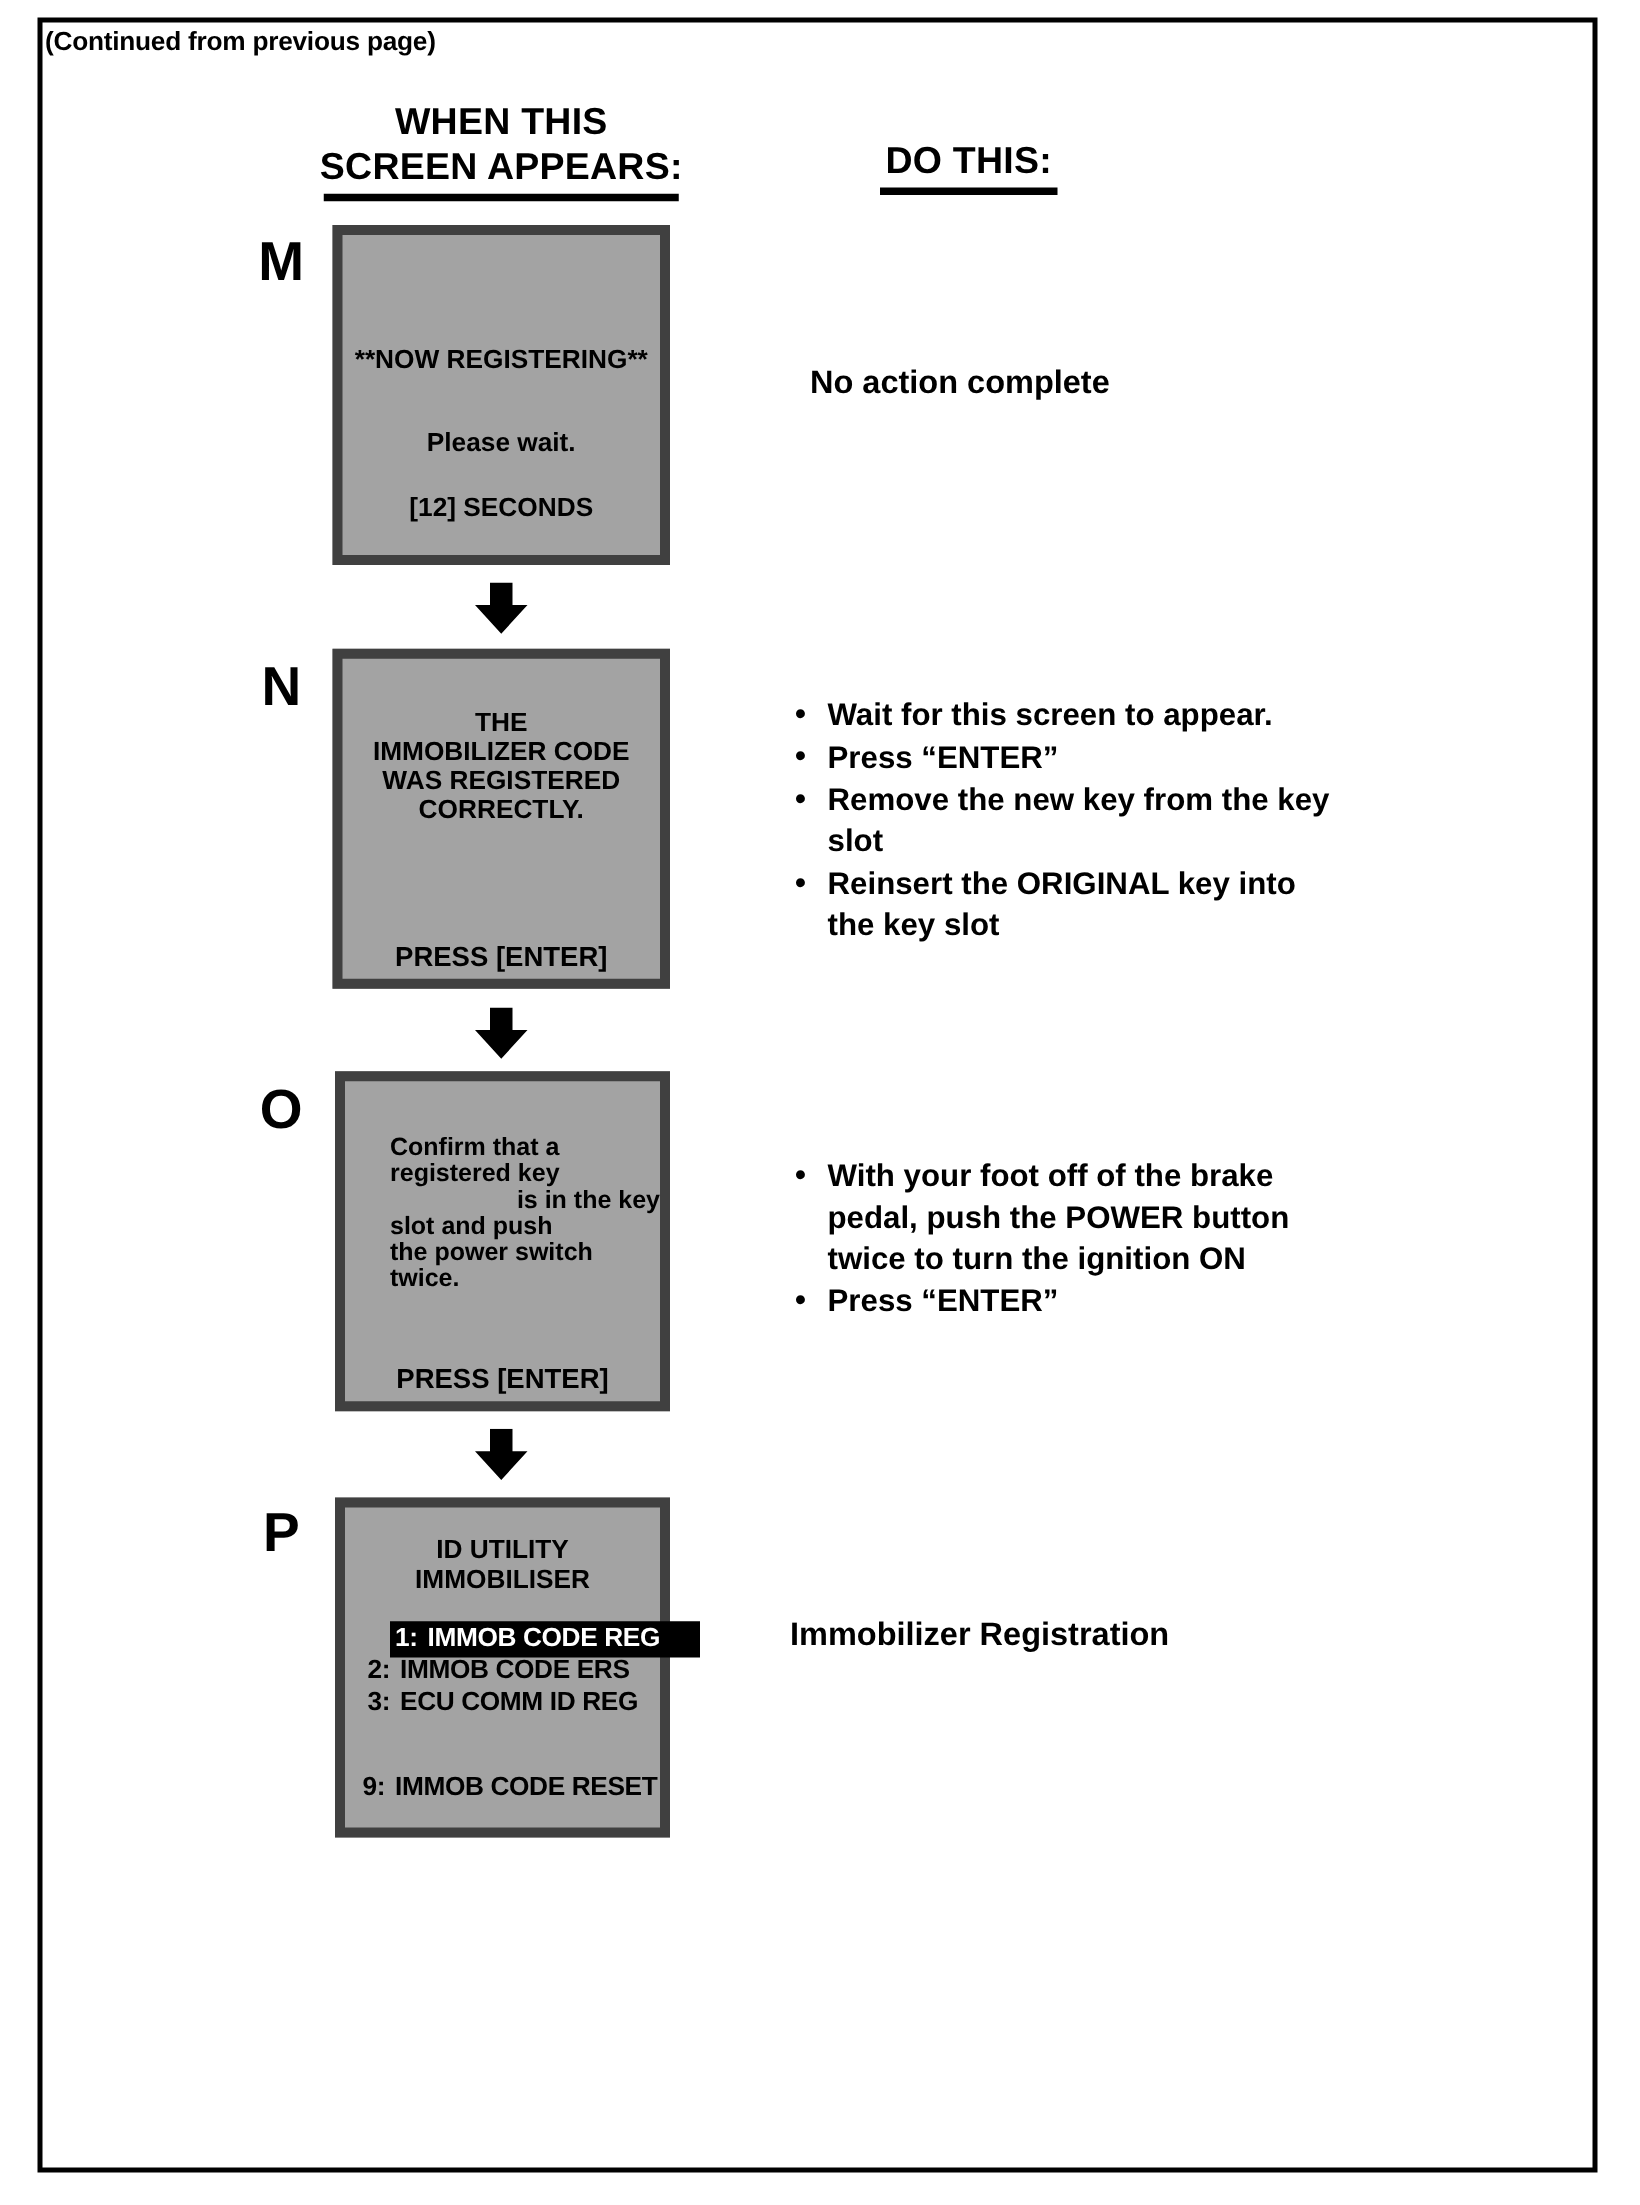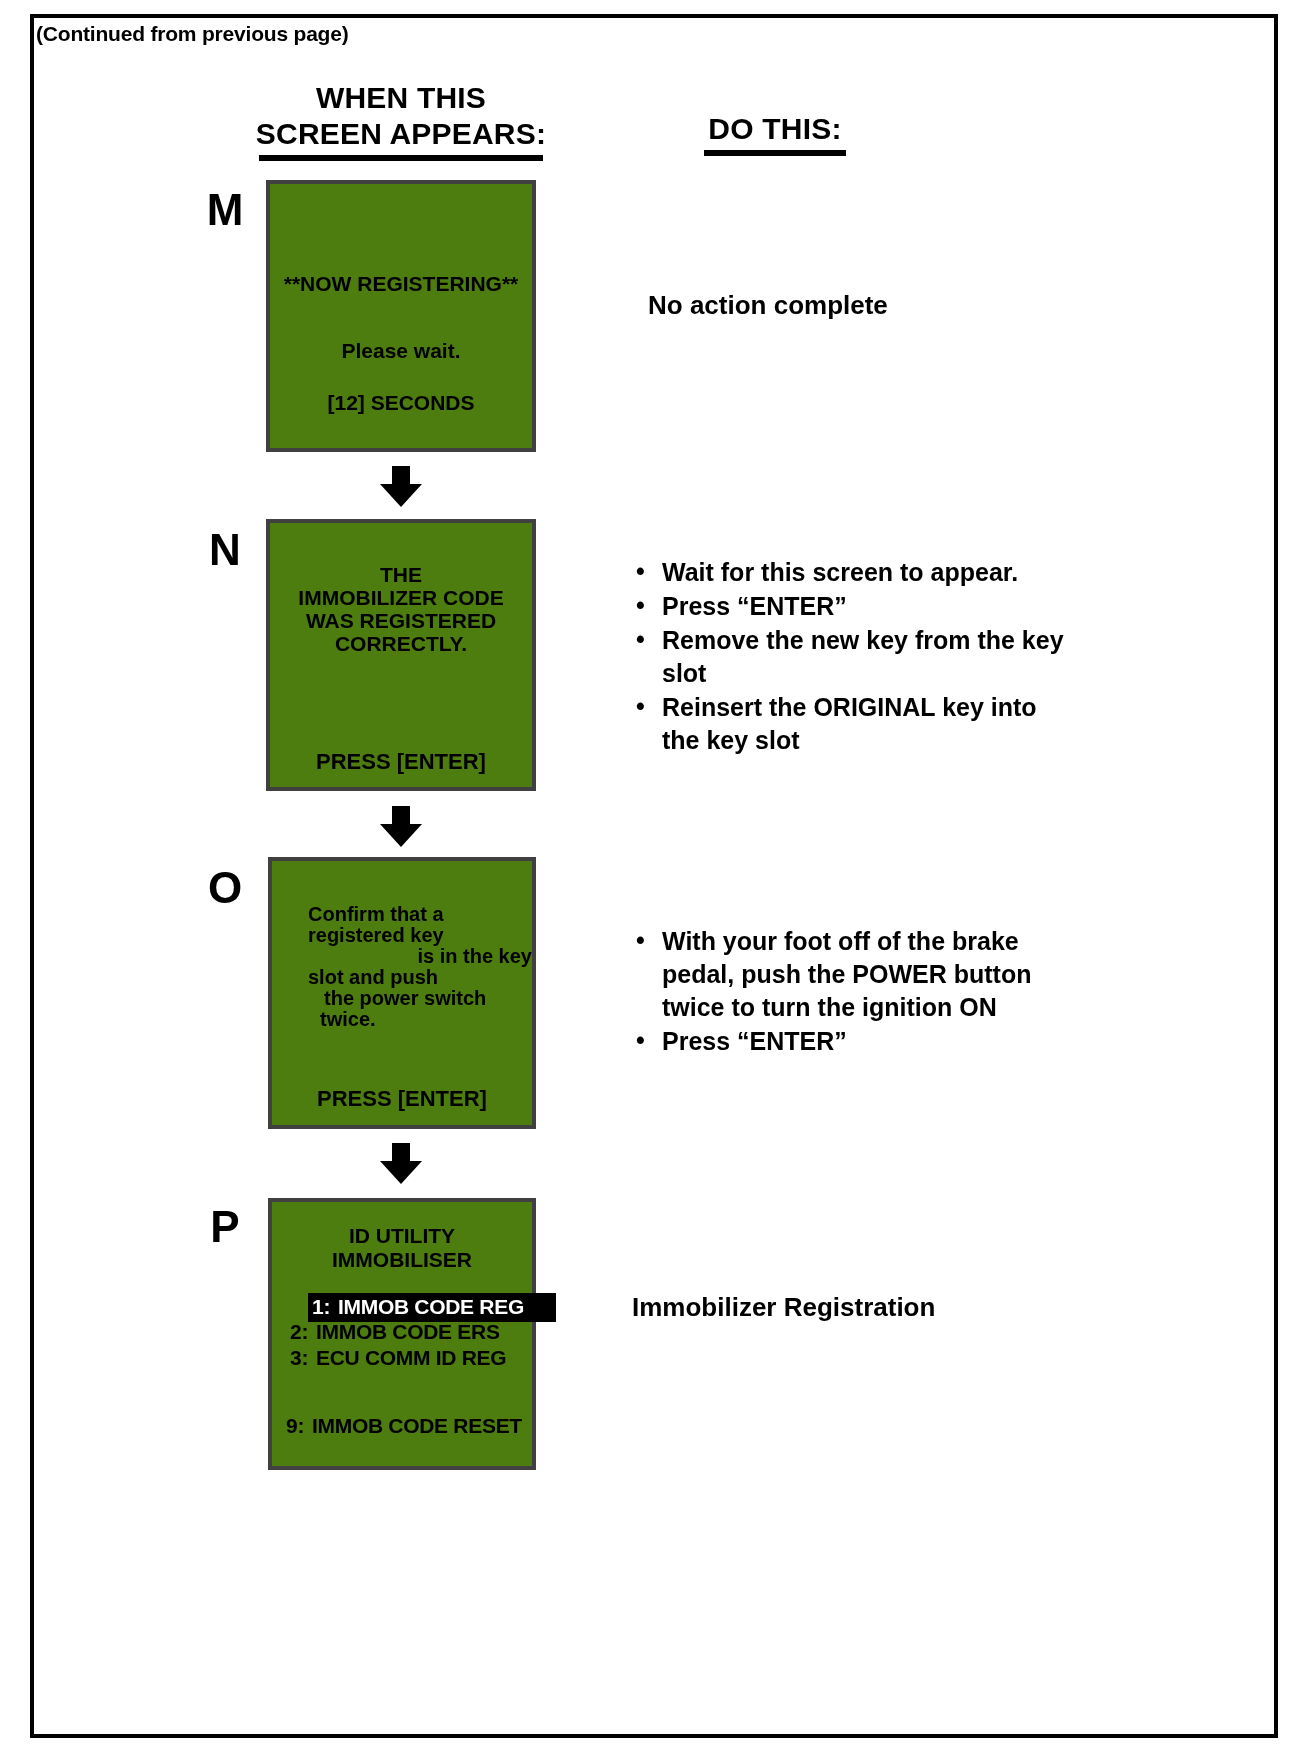--- a/index.html
+++ b/index.html
@@ -73,23 +73,23 @@
     font-size: 44px;
     font-weight: bold;
     line-height: 1;
     width: 50px;
     text-align: center;
   }
 
   
   .screen-box {
     position: absolute;
-    border: 4px solid #404040;
+    border: 8px solid #404040;
     box-sizing: border-box;
-    background: #4d7c0f;
+    background: #a3a3a3;
   }
   .screen-inner {
     position: relative;
     width: 100%;
     height: 100%;
   }
   .screen-line {
     position: absolute;
     left: 0;
     width: 100%;
@@ -217,22 +217,22 @@
 </div>
 
 <div class="step-letter" style="left:200px; top:866px;">O</div>
 
 <div class="screen-box" style="left:268px; top:857px; width:268px; height:272px;">
   <div class="screen-inner">
     <div class="screen-line" style="top:42px; font-size:20px; text-align:left; padding-left:36px; box-sizing:border-box;">Confirm that a</div>
     <div class="screen-line" style="top:63px; font-size:20px; text-align:left; padding-left:36px; box-sizing:border-box;">registered key</div>
     <div class="screen-line" style="top:84px; font-size:20px; text-align:right; padding-left:36px; box-sizing:border-box;">is in the key</div>
     <div class="screen-line" style="top:105px; font-size:20px; text-align:left; padding-left:36px; box-sizing:border-box;">slot and push</div>
-    <div class="screen-line" style="top:126px; font-size:20px; text-align:left; padding-left:36px; box-sizing:border-box;margin-left:16px;">the power switch</div>
-    <div class="screen-line" style="top:147px; font-size:20px; text-align:left; padding-left:36px; box-sizing:border-box;margin-left:12px;">twice.</div>
+    <div class="screen-line" style="top:126px; font-size:20px; text-align:left; padding-left:36px; box-sizing:border-box;">the power switch</div>
+    <div class="screen-line" style="top:147px; font-size:20px; text-align:left; padding-left:36px; box-sizing:border-box;">twice.</div>
     <div class="screen-line" style="top:225px; font-size:22px;">PRESS [ENTER]</div>
   </div>
 </div>
 
 <div class="instr-block" style="left:632px; top:925px; width:440px;">
   <ul class="bullets">
     <li>With your foot off of the brake pedal, push the POWER button twice to turn the ignition ON</li>
     <li>Press “ENTER”</li>
   </ul>
 </div>

